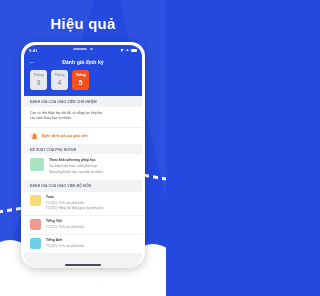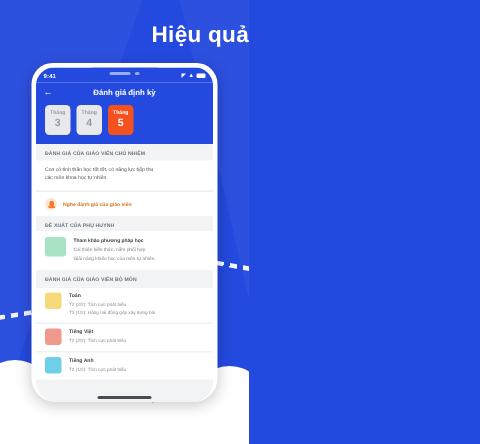--- a/index.html
+++ b/index.html
@@ -42,21 +42,21 @@
     position:absolute; background:#ffffff; border-radius:50%;
   }
   .cloud-base {
     position:absolute; left:-10px; right:-10px; bottom:-16px; height:26px;
     background:#ffffff; border-radius:14px;
   }
 
   
   .page-title {
     position:absolute; top:15px; left:0; right:0;
-    text-align:right;
+    text-align:center;
     color:#ffffff;
     font-size:15px;
     font-weight:700;
     letter-spacing:.2px;
     z-index:6;
   }
 
   
   .phone {
     position:absolute;

